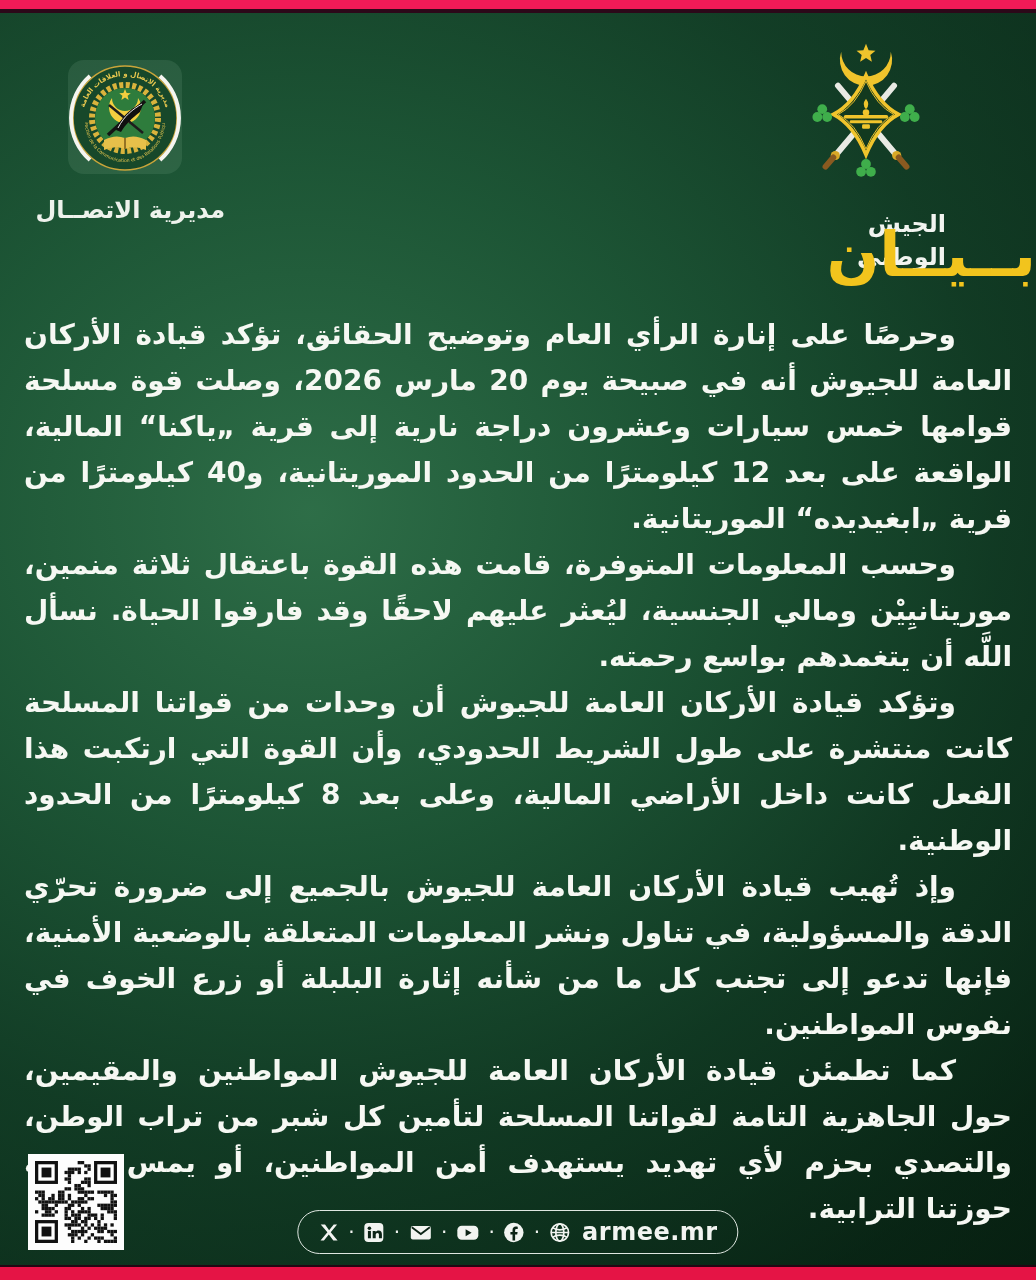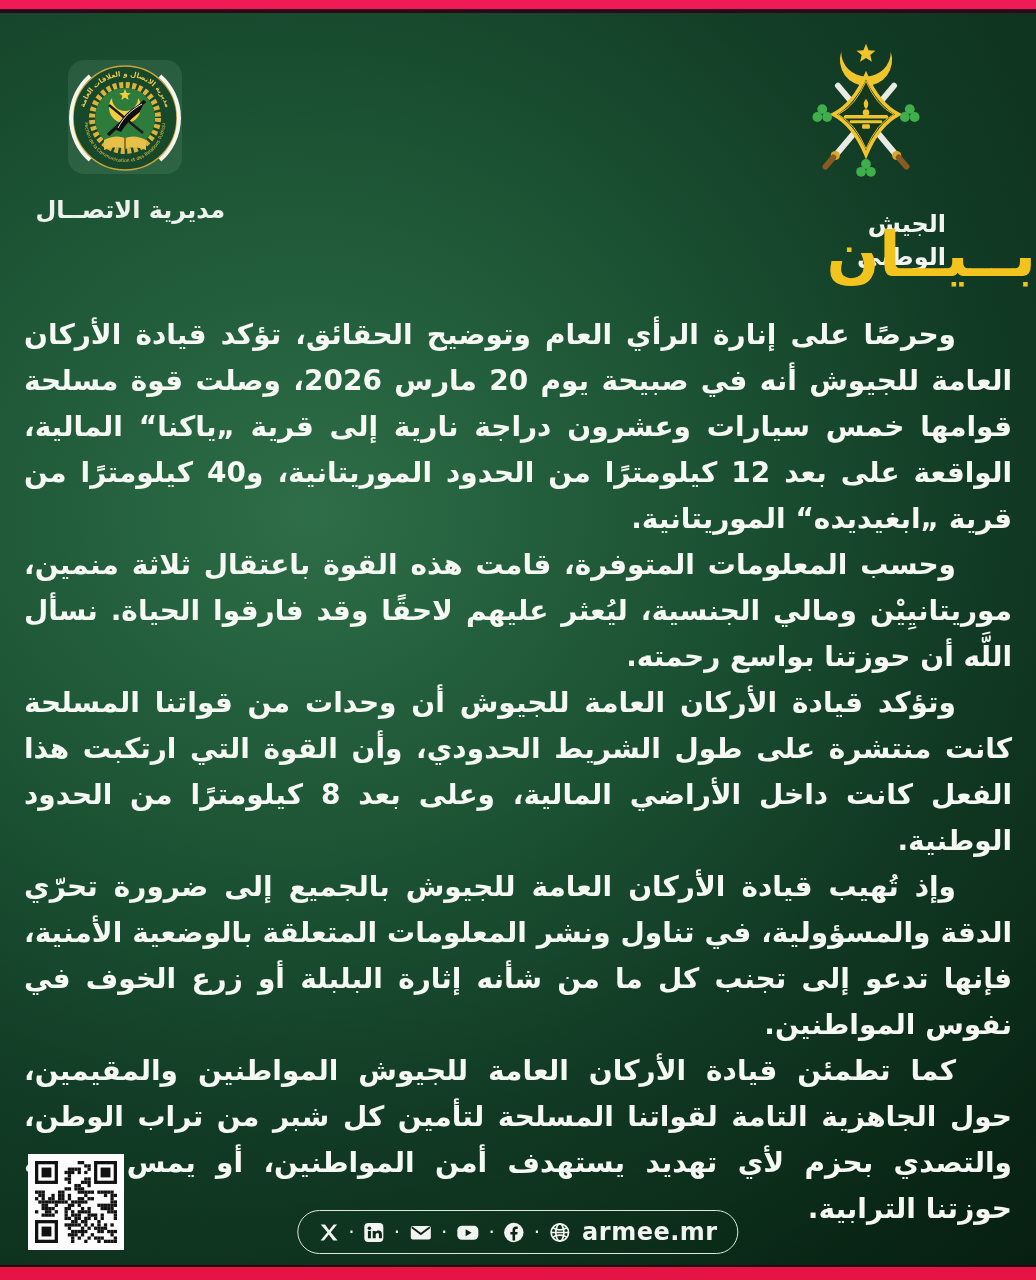--- a/index.html
+++ b/index.html
@@ -124,21 +124,21 @@
     </svg>
     <div class="emblem-caption">
       <div>الجيش الوطني</div>
     </div>
   </div>
 
   <div class="title">بــيــان</div>
 
   <div class="body-text">
     <p>وحرصًا على إنارة الرأي العام وتوضيح الحقائق، تؤكد قيادة الأركان العامة للجيوش أنه في صبيحة يوم 20 مارس 2026، وصلت قوة مسلحة قوامها خمس سيارات وعشرون دراجة نارية إلى قرية „ياكنا“ المالية، الواقعة على بعد 12 كيلومترًا من الحدود الموريتانية، و40 كيلومترًا من قرية „ابغيديده“ الموريتانية.</p>
-    <p>وحسب المعلومات المتوفرة، قامت هذه القوة باعتقال ثلاثة منمين، موريتانيِيْن ومالي الجنسية، ليُعثر عليهم لاحقًا وقد فارقوا الحياة. نسأل اللَّه أن حوزتنا بواسع رحمته.</p>
+    <p>وحسب المعلومات المتوفرة، قامت هذه القوة باعتقال ثلاثة منمين، موريتانيِيْن ومالي الجنسية، ليُعثر عليهم لاحقًا وقد فارقوا الحياة. نسأل اللَّه أن يتغمدهم بواسع رحمته.</p>
     <p>وتؤكد قيادة الأركان العامة للجيوش أن وحدات من قواتنا المسلحة كانت منتشرة على طول الشريط الحدودي، وأن القوة التي ارتكبت هذا الفعل كانت داخل الأراضي المالية، وعلى بعد 8 كيلومترًا من الحدود الوطنية.</p>
     <p>وإذ تُهيب قيادة الأركان العامة للجيوش بالجميع إلى ضرورة تحرّي الدقة والمسؤولية، في تناول ونشر المعلومات المتعلقة بالوضعية الأمنية، فإنها تدعو إلى تجنب كل ما من شأنه إثارة البلبلة أو زرع الخوف في نفوس المواطنين.</p>
     <p>كما تطمئن قيادة الأركان العامة للجيوش المواطنين والمقيمين، حول الجاهزية التامة لقواتنا المسلحة لتأمين كل شبر من تراب الوطن، والتصدي بحزم لأي تهديد يستهدف أمن المواطنين، أو يمس بحرمة حوزتنا الترابية.</p>
   </div>
 
   <div class="qr-box">
     <svg id="qr-svg" viewBox="0 0 85 85" fill="#111">
         <rect x="44.199999999999996" y="0" width="3.4" height="3.4"></rect>
         <rect x="47.6" y="0" width="3.4" height="3.4"></rect>
         <rect x="51" y="3.4" width="3.4" height="3.4"></rect>

